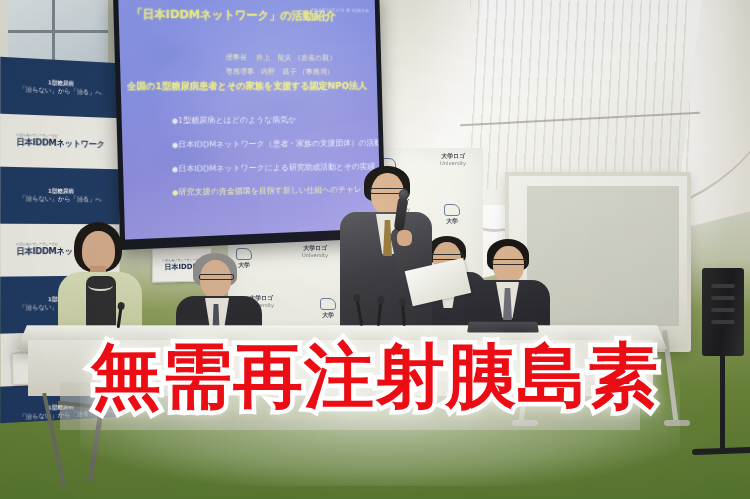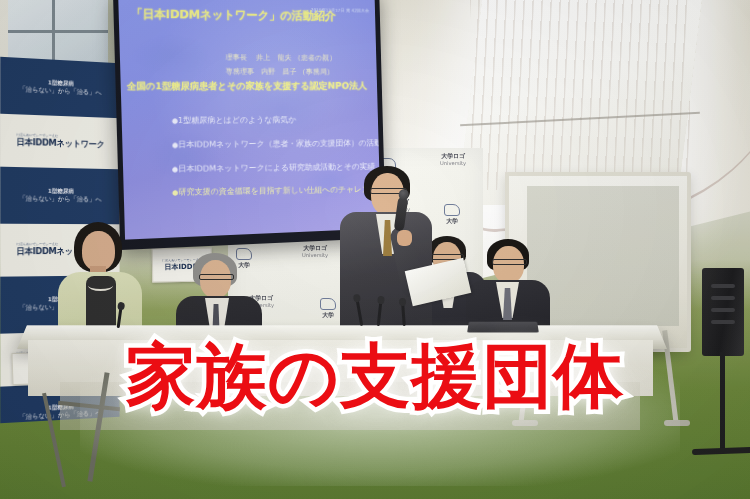--- a/index.html
+++ b/index.html
@@ -543,16 +543,16 @@
   <div class="laptop"></div>
 
   <div class="chair-leg" style="left:96px;top:372px;width:5px;height:110px;transform:rotate(9deg);"></div>
   <div class="chair-leg" style="left:52px;top:392px;width:4px;height:96px;transform:rotate(-12deg);"></div>
   <div class="chair-leg" style="left:58px;top:404px;width:62px;height:4px;transform:rotate(6deg);"></div>
 
   <div class="photo-veil"></div>
 
   <div class="hl-glow"></div>
   <div class="headline">
-    <div class="hl-line">家族の支援団体</div>
+    <div class="hl-line">無需再注射胰島素</div>
   </div>
 
 </div>
 
 </body></html>

